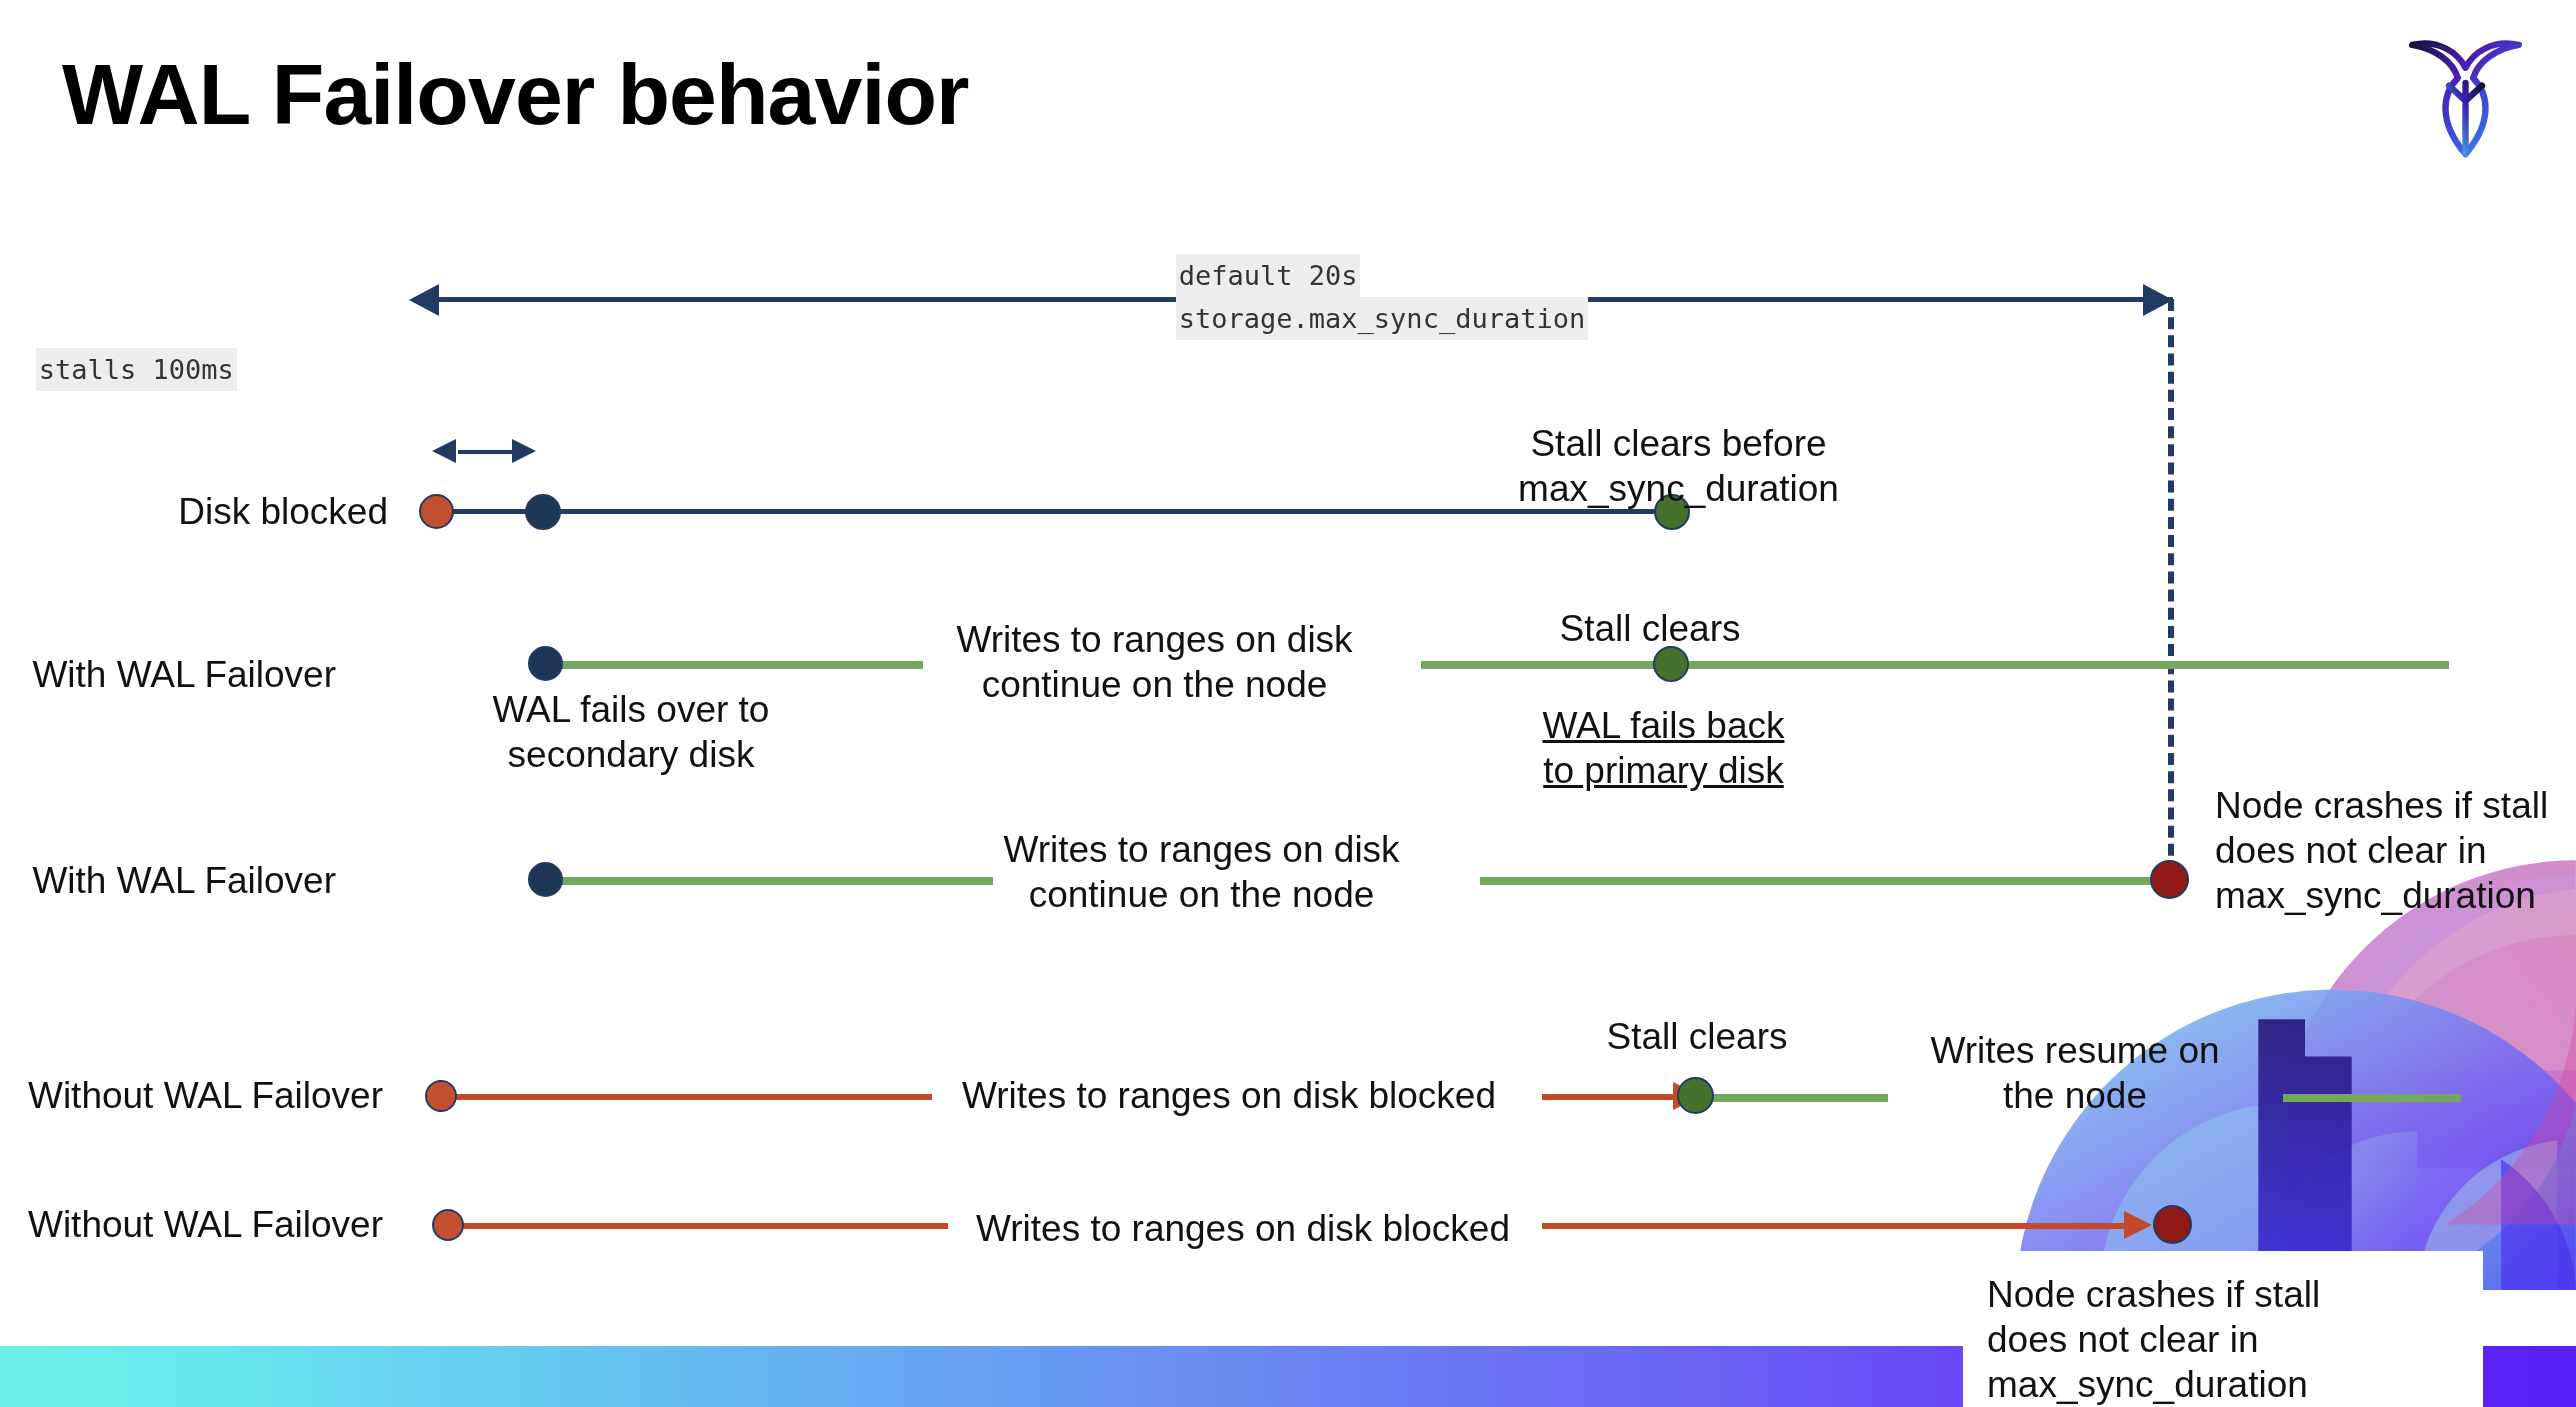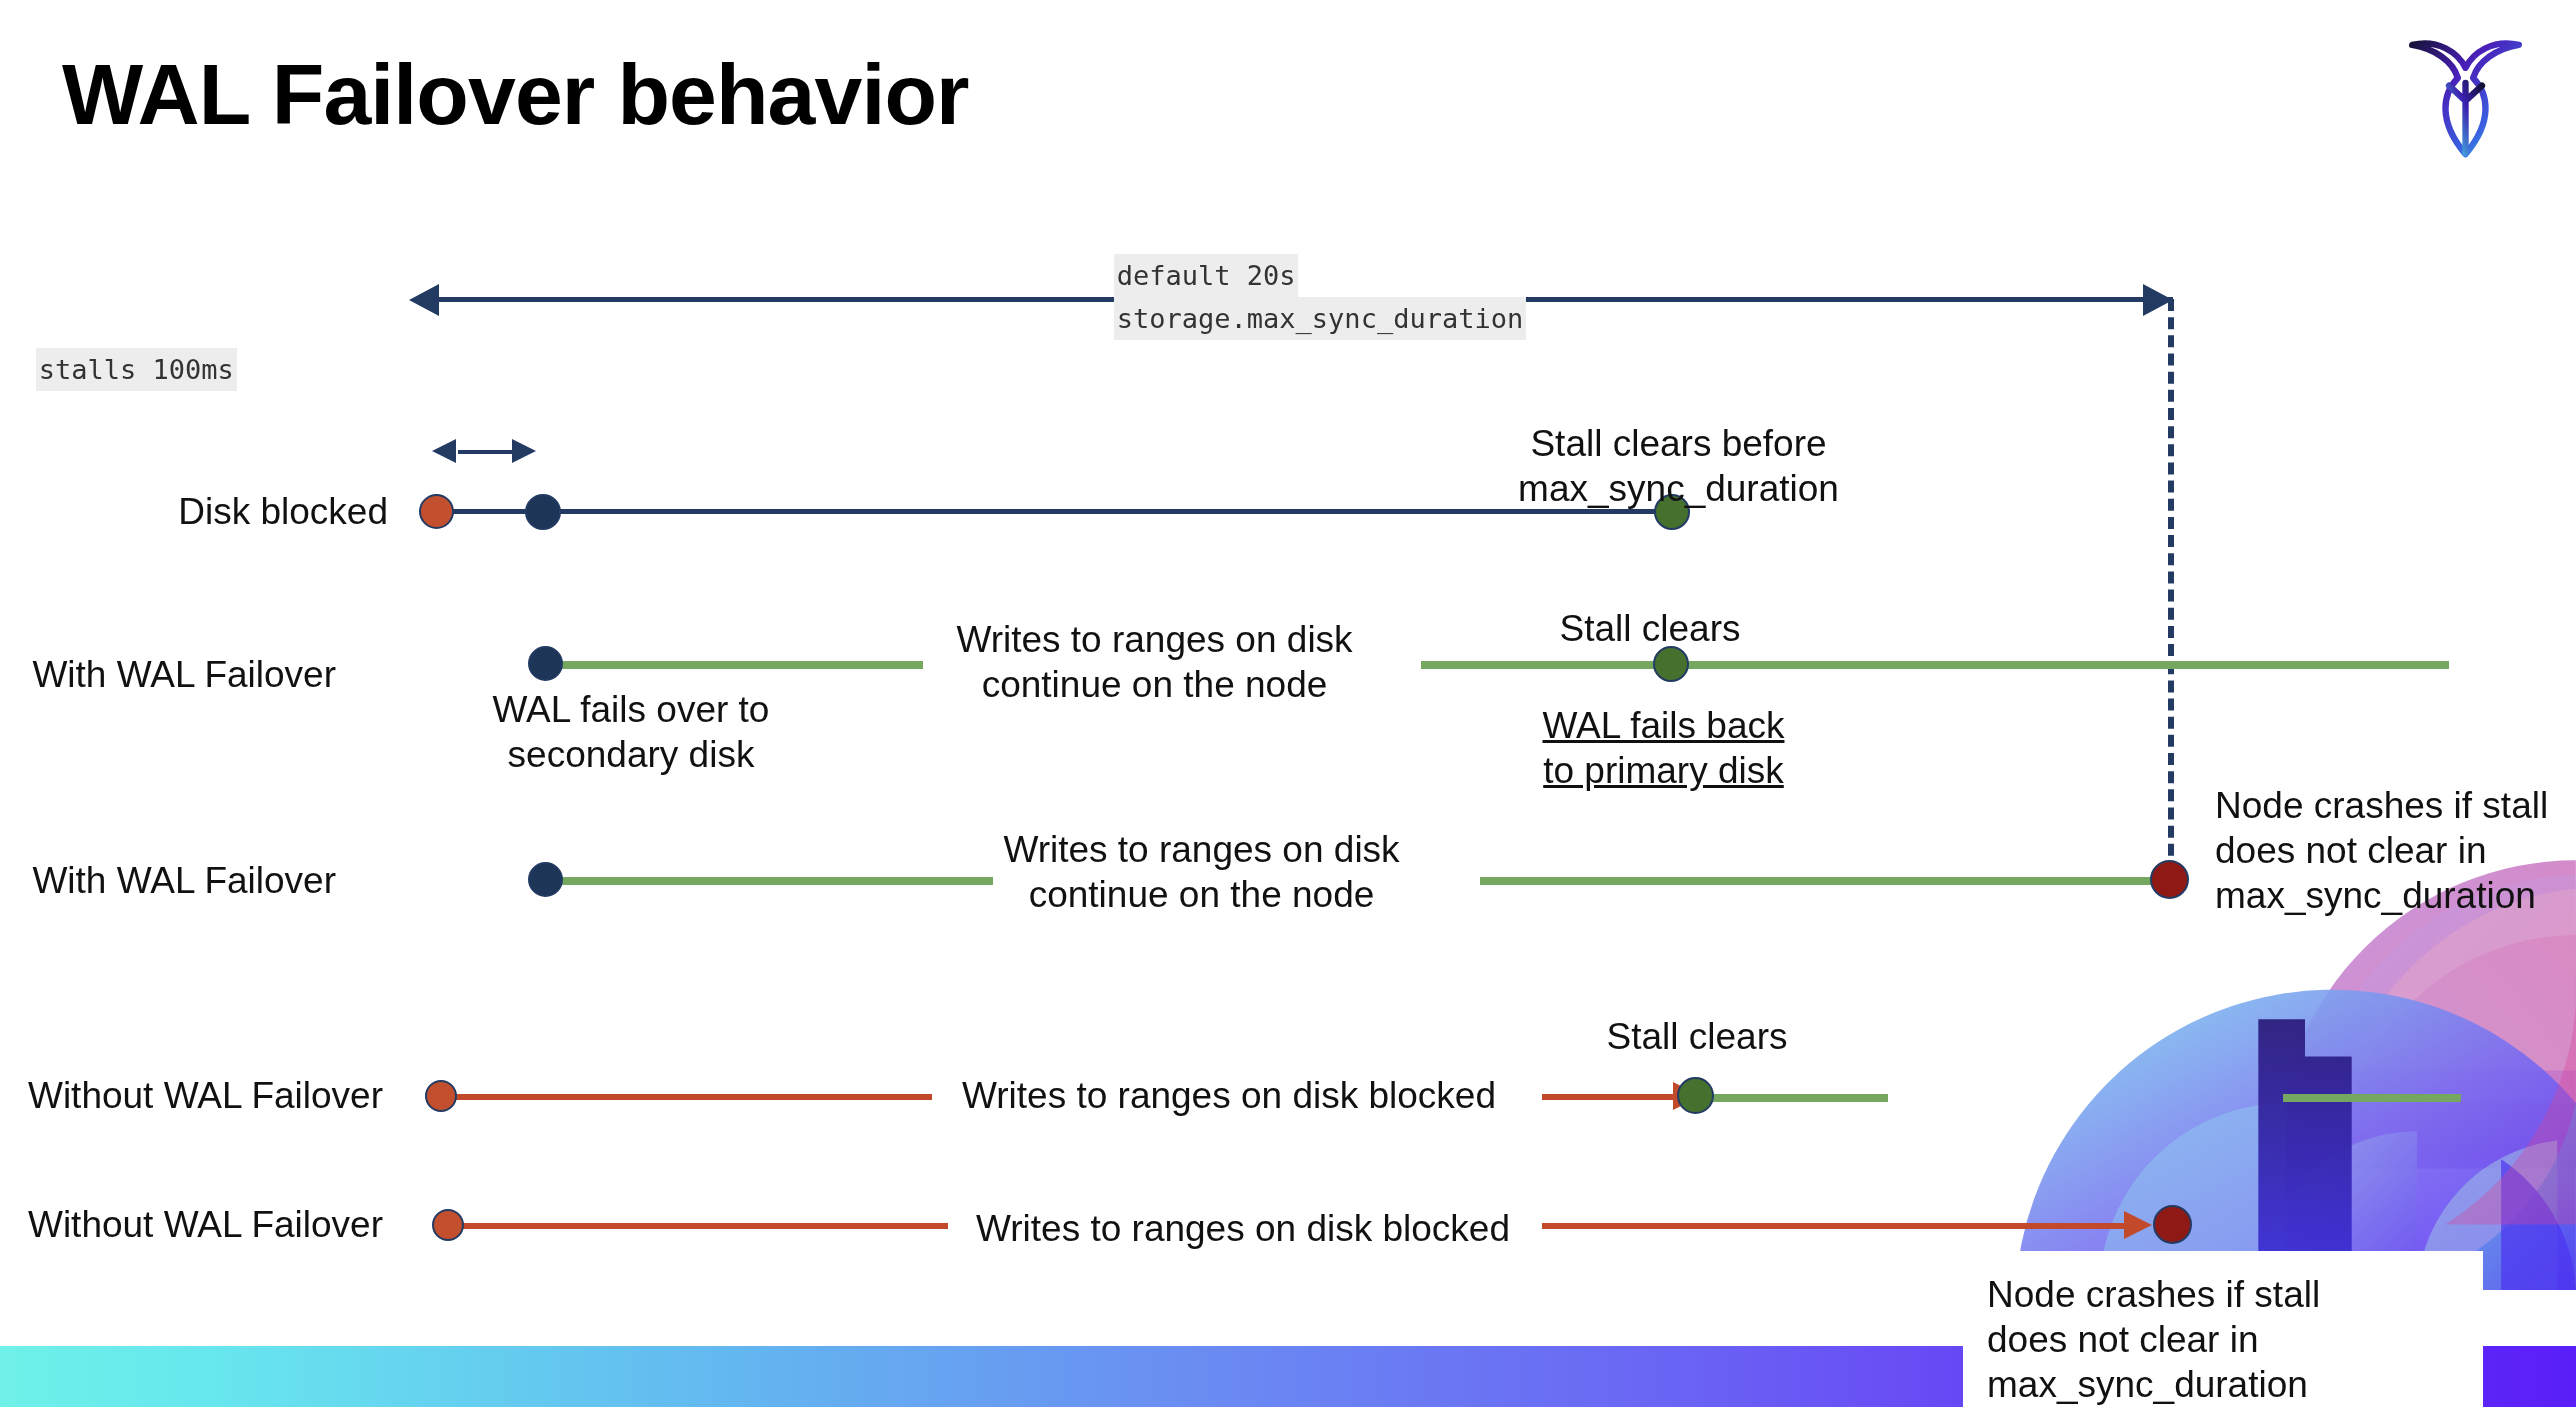--- a/index.html
+++ b/index.html
@@ -227,21 +227,21 @@
       <path d="M640 160 A300 300 0 0 1 500 430 L640 430 Z" fill="#d8459b" opacity="0.35"></path>
     </svg>
   </div>
 
   <div class="bottombar"></div>
 
   <div class="hline seg-navy" style="left:439px; top:297px; width:1734px;"></div>
   <div class="arrowhead ah-left-navy" style="left:409px; top:284px;"></div>
   <div class="arrowhead ah-right-navy" style="left:2143px; top:284px;"></div>
 
-  <div class="code-label" style="left:1114px; top:254px;">
+  <div class="code-label" style="left:1176px; top:254px;">
     <span>default 20s</span><br>
     <span>storage.max_sync_duration</span>
   </div>
 
   <div class="vdash" style="left:2168px; top:299px; height:575px;"></div>
 
   <div class="code-label" style="left:36px; top:348px;">
     <span>stalls 100ms</span><br>
   </div>
 
@@ -294,20 +294,22 @@
   <div class="hline seg-red" style="left:1542px; top:1094px; width:136px;"></div>
   <div class="arrowhead ah-right-red" style="left:1673px; top:1082px;"></div>
   <div class="hline seg-green" style="left:1710px; top:1094px; width:178px;"></div>
   <div class="hline seg-green" style="left:2283px; top:1094px; width:178px;"></div>
 
   <div class="dot dot-red" style="left:425px; top:1080px; width:32px; height:32px;"></div>
   <div class="dot dot-green" style="left:1677px; top:1077px; width:37px; height:37px;"></div>
 
   <div class="note" style="left:939px; top:1073px; width:580px;">Writes to ranges on disk  blocked</div>
   <div class="note" style="left:1580px; top:1014px; width:234px;">Stall clears</div>
+  <div class="note" style="left:1916px; top:1028px; width:318px;">Writes resume on
+the node</div>
 
   <div class="row-label" style="left:0px; top:1204px; width:383px;">Without WAL Failover</div>
 
   <div class="hline seg-red" style="left:453px; top:1223px; width:495px;"></div>
   <div class="hline seg-red" style="left:1542px; top:1223px; width:584px;"></div>
   <div class="arrowhead ah-right-red" style="left:2124px; top:1211px;"></div>
 
   <div class="dot dot-red" style="left:432px; top:1209px; width:32px; height:32px;"></div>
   <div class="dot dot-darkred" style="left:2153px; top:1205px; width:39px; height:39px;"></div>
 

